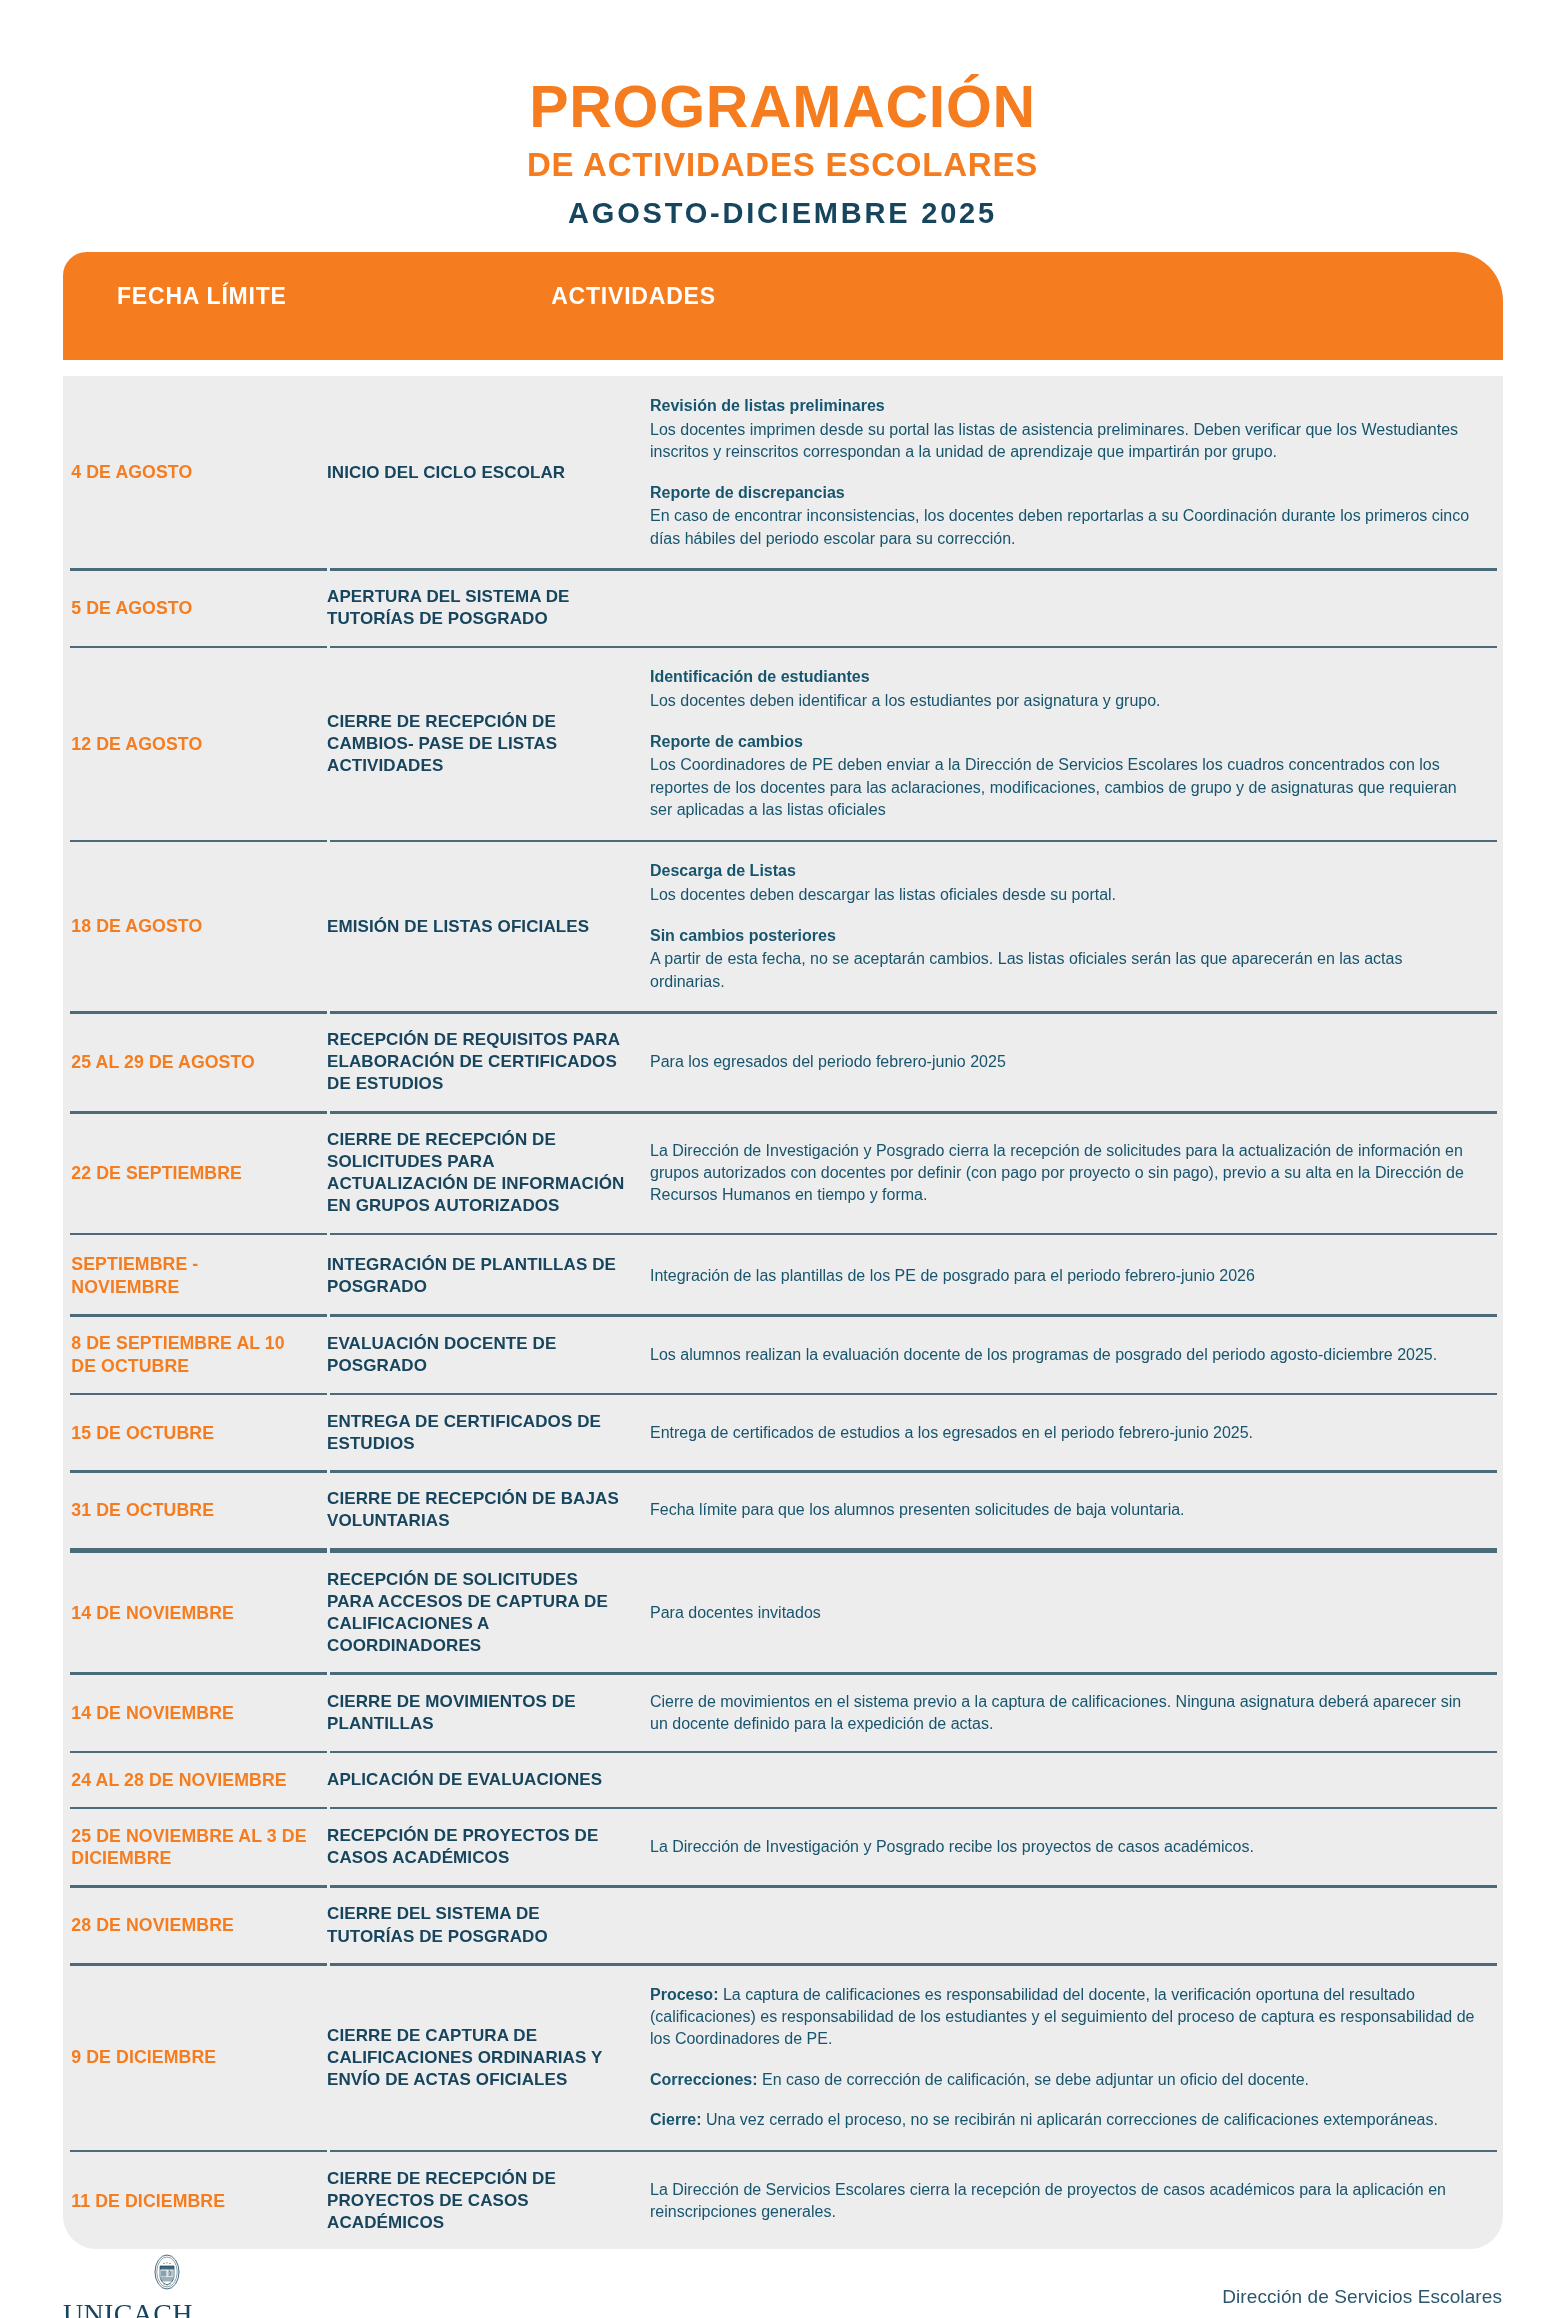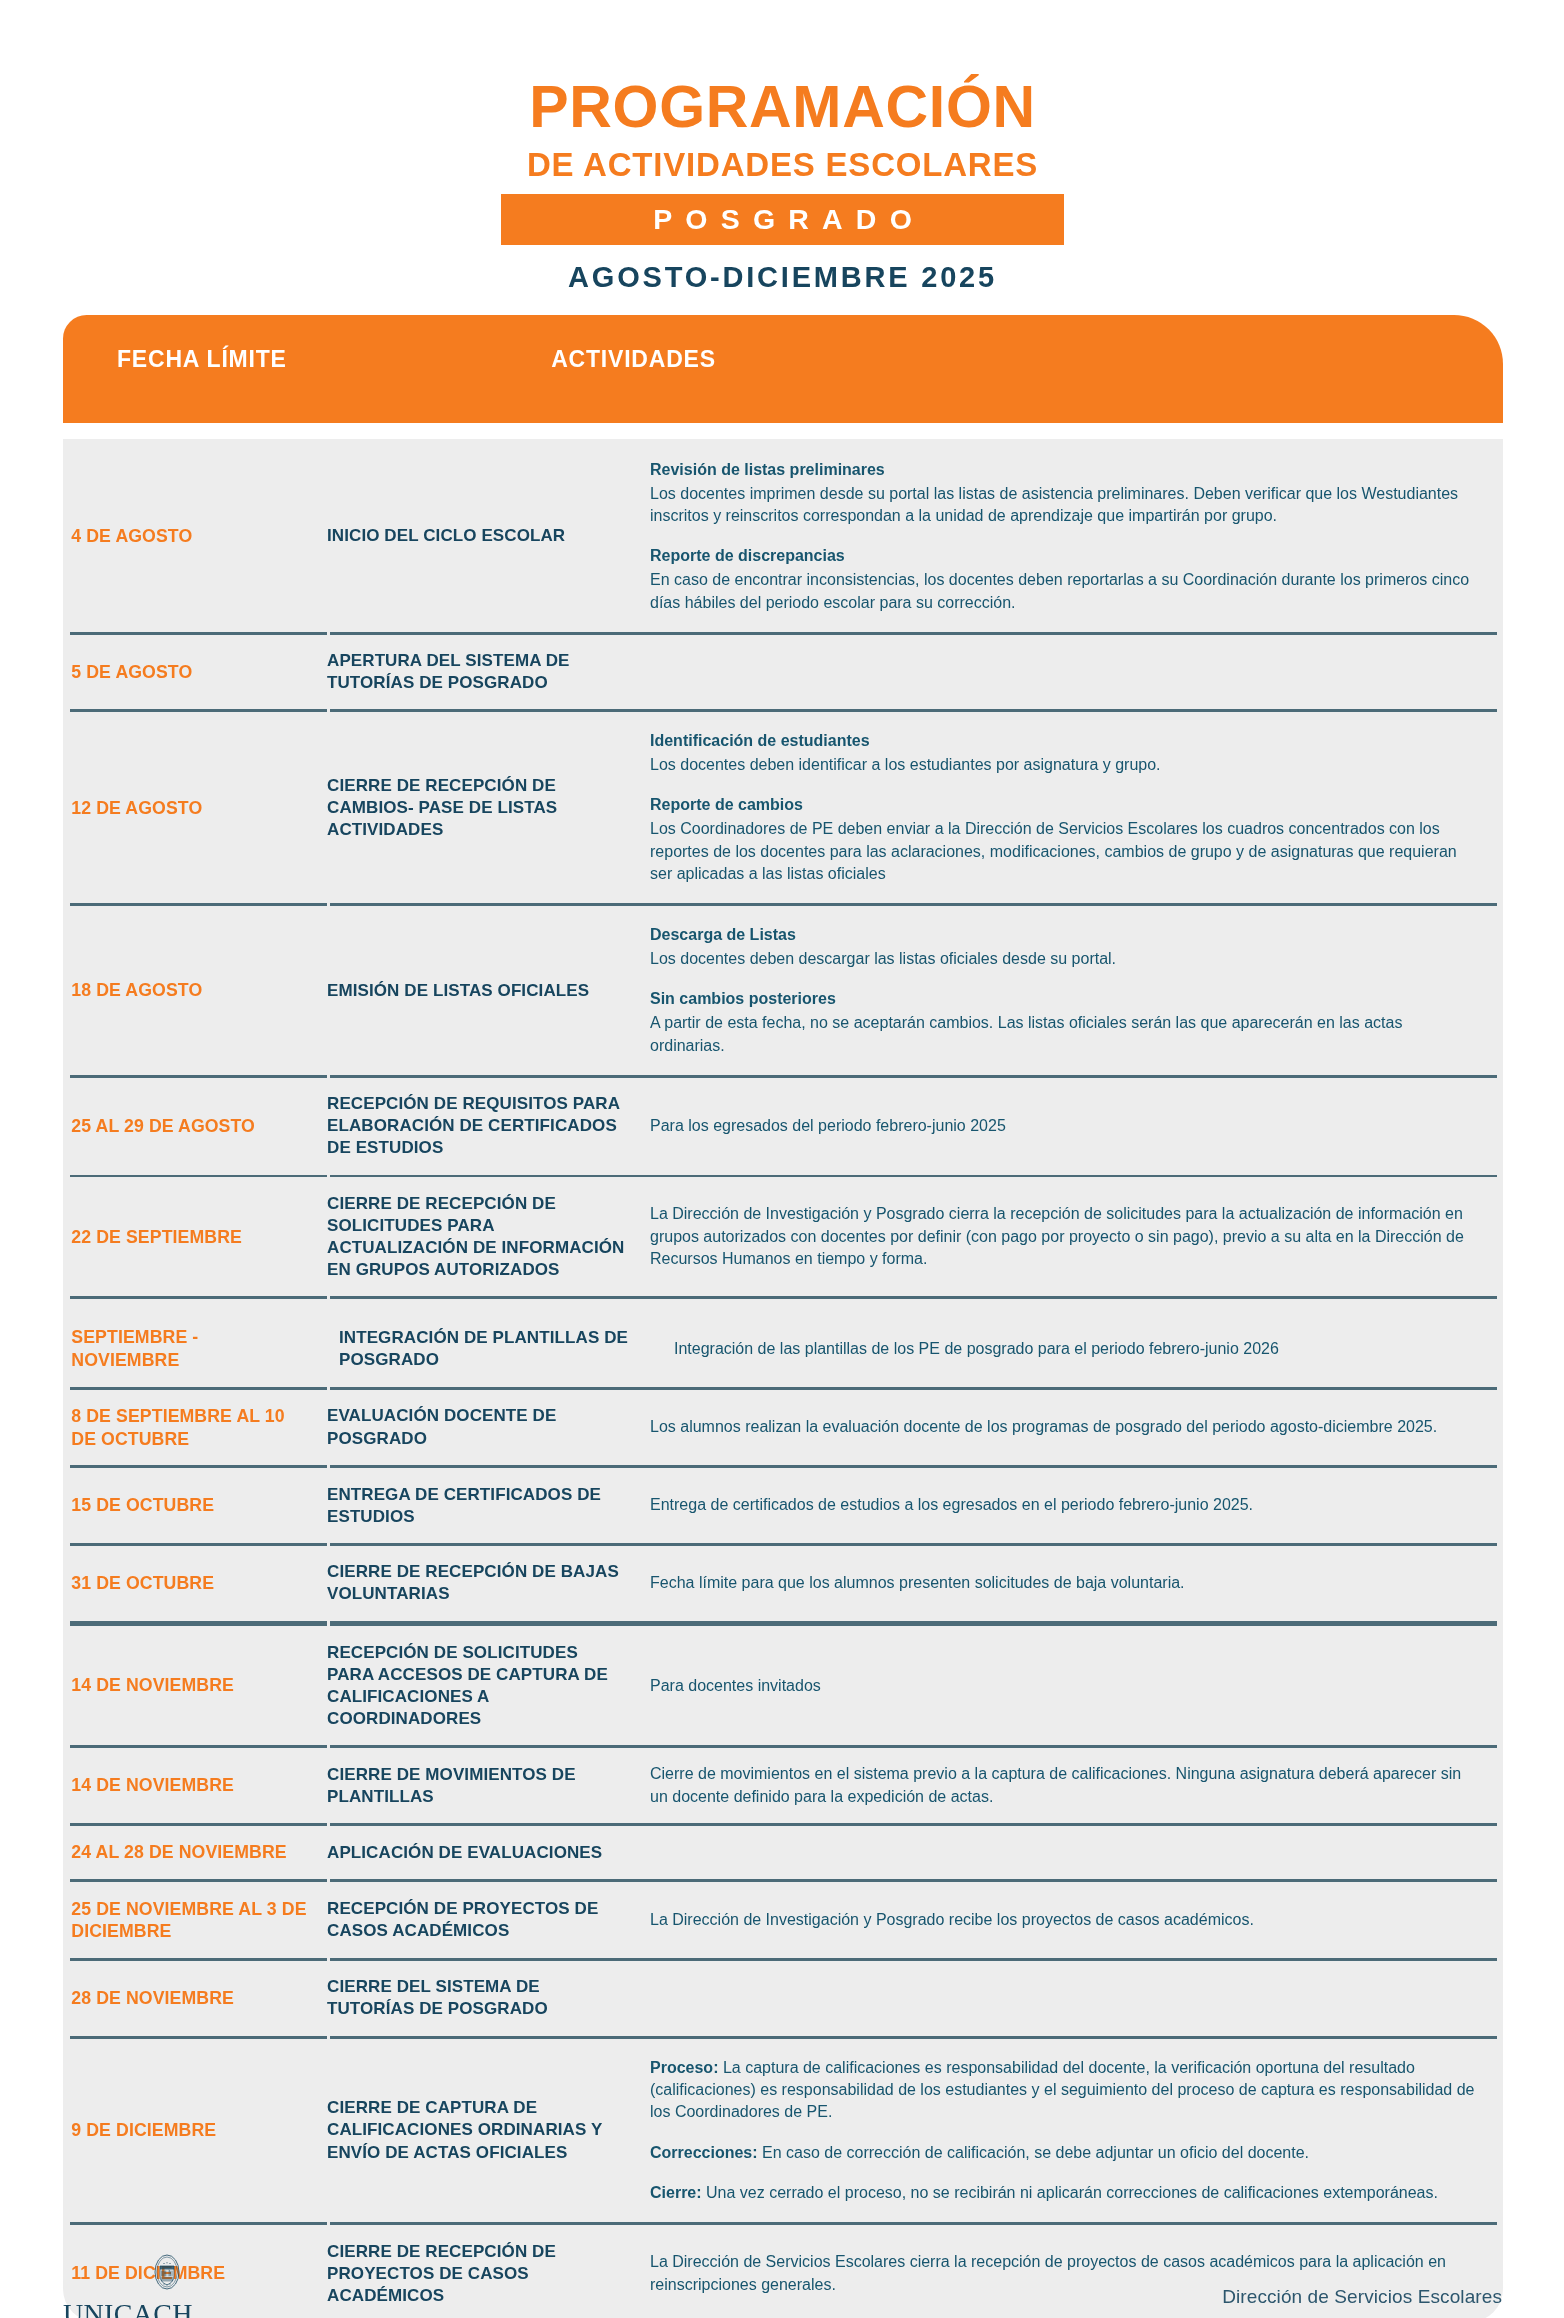--- a/index.html
+++ b/index.html
@@ -205,23 +205,20 @@
   }
 </style>
 </head>
 <body>
 
 <div class="page">
 
   <div class="masthead">
     <div class="mast-title">PROGRAMACIÓN</div>
     <div class="mast-sub">DE ACTIVIDADES ESCOLARES</div>
-    <div class="mast-band-wrap">
-      <div class="mast-band">POSGRADO</div>
-    </div>
     <div class="mast-period">AGOSTO-DICIEMBRE 2025</div>
   </div>
 
   <div class="table-wrap">
 
     <div class="tbl-head">
       <div class="th th-fecha">FECHA LÍMITE</div>
       <div class="th th-act">ACTIVIDADES</div>
     </div>
 
@@ -286,21 +283,21 @@
           <div class="c-date">22 DE SEPTIEMBRE</div>
           <div class="c-title">CIERRE DE RECEPCIÓN DE SOLICITUDES PARA ACTUALIZACIÓN DE INFORMACIÓN EN GRUPOS AUTORIZADOS</div>
           <div class="c-desc">
             <div class="blk"><span>La Dirección de Investigación y Posgrado cierra la recepción de solicitudes para la actualización de información en grupos autorizados con docentes por definir (con pago por proyecto o sin pago), previo a su alta en la Dirección de Recursos Humanos en tiempo y forma.</span></div>
           </div>
         </div>
         <div class="row-sep">
           <i class="s1"></i>
           <i class="s2"></i>
         </div>
-        <div class="row" style="padding-top: 27px; padding-bottom: 15.3px; gap: 12px;">
+        <div class="row" style="padding-top: 18px; padding-bottom: 15.3px;">
           <div class="c-date">SEPTIEMBRE - NOVIEMBRE</div>
           <div class="c-title">INTEGRACIÓN DE PLANTILLAS DE POSGRADO</div>
           <div class="c-desc">
             <div class="blk"><span>Integración de las plantillas de los PE de posgrado para el periodo febrero-junio 2026</span></div>
           </div>
         </div>
         <div class="row-sep">
           <i class="s1"></i>
           <i class="s2"></i>
         </div>

